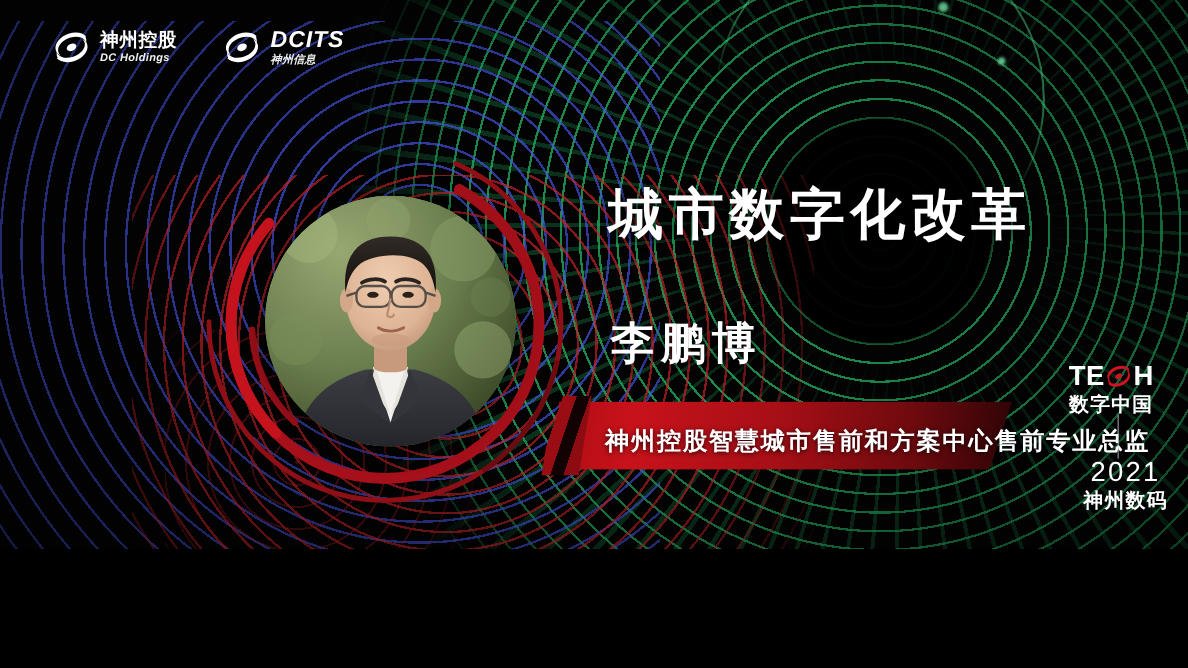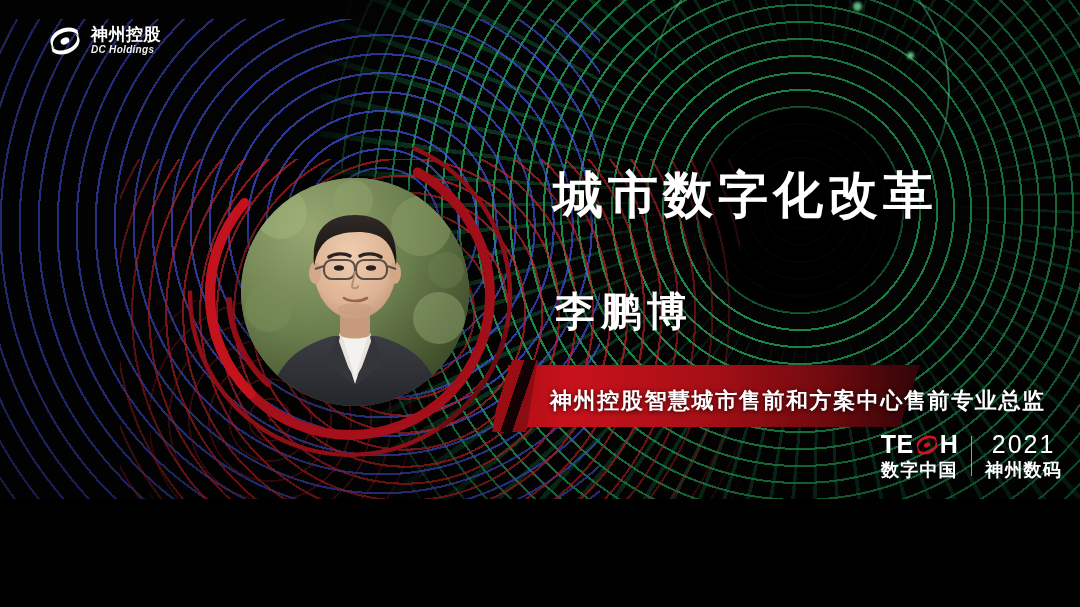--- a/index.html
+++ b/index.html
@@ -178,22 +178,22 @@
     position:absolute; left:550px; top:386px; z-index:32;
     color:#fff;
     font-family:"Liberation Serif", "DejaVu Serif", serif;
     font-size:22px; font-weight:600; letter-spacing:1.6px;
     white-space:nowrap;
     text-shadow:0 1px 5px rgba(0,0,0,.85);
   }
 
   
   .conf-logo {
-    position:absolute; right:18px; bottom:19px;
-    display:flex; align-items:center; z-index:40;
+    position:absolute; right:18px; bottom:34px;
+    display:flex; align-items:center; z-index:40;flex-direction:column;
   }
   .conf-left, .conf-right {
     display:flex; flex-direction:column; align-items:center;
     line-height:1.04;
   }
   .conf-left  { padding-right:13px; }
   .conf-right { padding-left:13px; }
   .conf-div {
     width:1px; height:40px; background:#cfcfcf; opacity:.75;
   }
@@ -248,20 +248,35 @@
           <ellipse cx="17" cy="15" rx="4.6" ry="3.2" transform="rotate(-26 17 15)"></ellipse>
         </g>
           </svg>
       </span>
       <span class="logo-text">
         <span class="logo-cn">神州控股</span>
         <span class="logo-en">DC Holdings</span>
       </span>
     </div>
 
+    <div class="logo">
+      <span class="swoosh">
+        <svg viewBox="0 0 34 30">
+            <g fill="#fff">
+          <path d="M30.5 5.2C27.6 1.6 20.9.3 14.2 2.6 6.6 5.2 1.4 11.6 2.6 17.2c.5 2.4 2.2 4.3 4.7 5.4-1.4-1.2-2.2-2.6-2.4-4.2-.6-4.7 4.1-9.9 10.6-12 5.6-1.8 11-.9 13.4 1.9.9 1 1.3 2.2 1.3 3.4.6-2.5.3-4.7-.7-6.5z"></path>
+          <path d="M3.5 24.8c2.9 3.6 9.6 4.9 16.3 2.6 7.6-2.6 12.8-9 11.6-14.6-.5-2.4-2.2-4.3-4.7-5.4 1.4 1.2 2.2 2.6 2.4 4.2.6 4.7-4.1 9.9-10.6 12-5.6 1.8-11 .9-13.4-1.9-.9-1-1.3-2.2-1.3-3.4-.6 2.5-.3 4.7.7 6.5z"></path>
+          <ellipse cx="17" cy="15" rx="4.6" ry="3.2" transform="rotate(-26 17 15)"></ellipse>
+        </g>
+          </svg>
+      </span>
+      <span class="logo-text">
+        <span class="logo-cn big">DCITS</span>
+        <span class="logo-en">神州信息</span>
+      </span>
+    </div>
 
   </div>
 
   <div class="portrait-wrap">
 
     <svg class="ring-outer" viewBox="0 0 350 350">
 
       <circle cx="175" cy="175" r="160" fill="none" stroke="#8e0f16" stroke-width="4.5" stroke-linecap="round" stroke-dasharray="690 315" stroke-dashoffset="185"></circle>
 
       <circle cx="175" cy="175" r="160" fill="none" stroke="#6d0b11" stroke-width="4.5" stroke-linecap="round" stroke-dasharray="120 885" stroke-dashoffset="-35"></circle>

